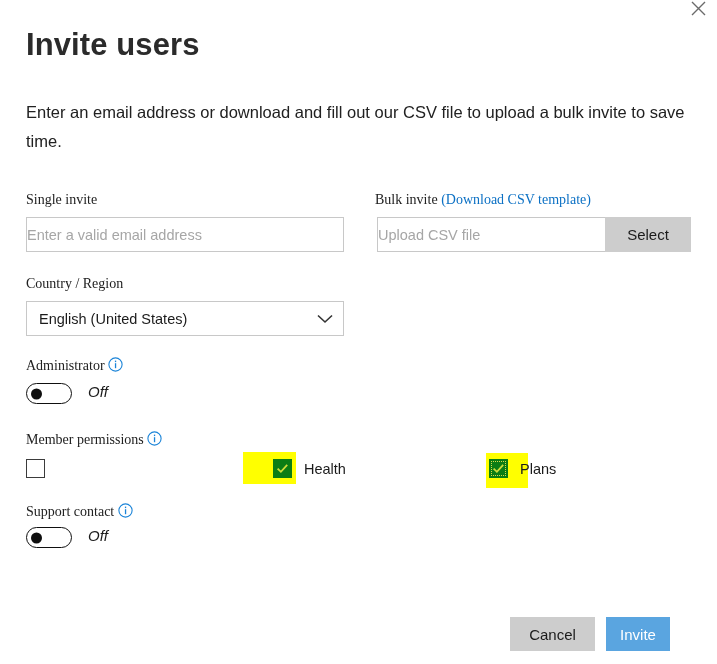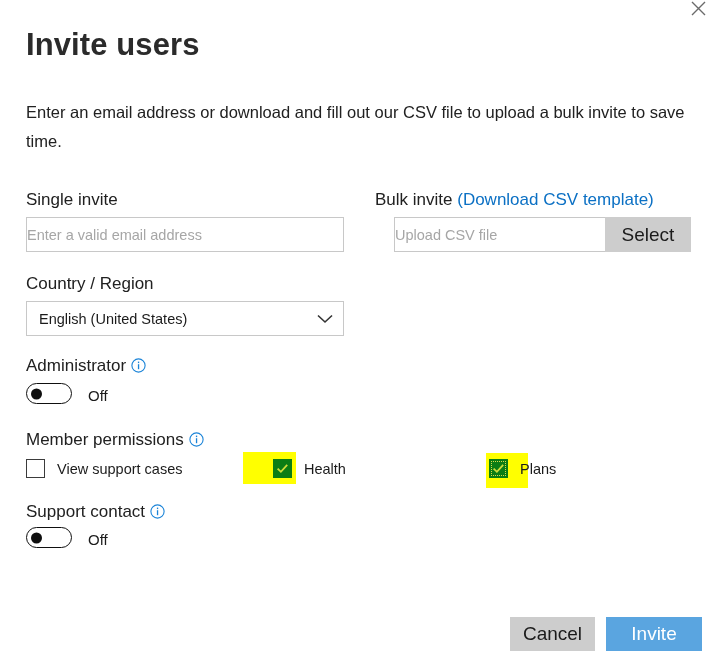--- a/index.html
+++ b/index.html
@@ -49,23 +49,24 @@
     top: 98px;
     width: 660px;
     font-size: 16.5px;
     font-weight: 400;
     line-height: 29px;
     color: #212121;
   }
 
   
   .field-label {
-    font-size: 17px;
+    font-size: 14px;
     line-height: 18px;
     color: #212121;
+    font-family: Liberation Serif, serif;
   }
   .link {
     color: #0b70c4;
     text-decoration: none;
     cursor: pointer;
   }
 
   
   .text-input {
     box-sizing: border-box;
@@ -92,42 +93,43 @@
     color: #1b1b1b;
     cursor: pointer;
   }
   .chevron { color: #333; display: block; }
 
   
   .btn {
     box-sizing: border-box;
     border: none;
     font-family: "Liberation Sans", sans-serif;
-    font-size: 19px;
+    font-size: 15px;
     display: flex;
     align-items: center;
     justify-content: center;
     cursor: pointer;
     padding: 0;
   }
   .btn-grey { background: #cdcdcd; color: #1b1b1b; }
   .btn-primary { color: #ffffff; }
 
   
   .info-icon {
     display: inline-block;
     vertical-align: -2px;
     cursor: pointer;
   }
 
   
   .toggle-row {
     position: absolute;
     display: flex;
-    align-items: flex-end;
+    align-items: flex-start;
+    font-style: italic;
   }
   .toggle {
     width: 46px;
     height: 21px;
     border: 1.6px solid #0f0f0f;
     border-radius: 11px;
     background: #ffffff;
     position: relative;
     cursor: pointer;
     box-sizing: border-box;
@@ -199,21 +201,21 @@
 <div class="dialog-title">Invite users</div>
 <div class="dialog-desc">Enter an email address or download and fill out our CSV file to upload a bulk invite to save time.</div>
 
 <div class="field-label" style="position:absolute;left:26px;top:191px;">Single invite</div>
 <input class="text-input" type="text" style="position: absolute; left: 26px; top: 217px; width: 318px; height: 35px;" placeholder="Enter a valid email address">
 
 <div class="field-label" style="position:absolute;left:375px;top:191px;white-space:nowrap;">
   <span>Bulk invite</span>
   <span class="link" style="color: rgb(11, 112, 196);">(Download CSV template)</span>
 </div>
-<input class="text-input" type="text" style="position: absolute; left: 394px; top: 217px; width: 254px; height: 35px;" placeholder="Upload CSV file">
+<input class="text-input" type="text" style="position: absolute; left: 377px; top: 217px; width: 254px; height: 35px;" placeholder="Upload CSV file">
 <div class="btn btn-grey" style="position:absolute;left:605px;top:217px;width:86px;height:35px;">Select</div>
 
 <div class="field-label" style="position:absolute;left:26px;top:275px;">Country / Region</div>
 <div class="combo" style="position:absolute;left:26px;top:301px;width:318px;height:35px;">
   <span>English (United States)</span>
   <svg class="chevron" width="16" height="10" viewBox="0 0 16 10">
     <path d="M1,1.5 L8,8 L15,1.5" stroke="#333333" stroke-width="1.6" fill="none"></path>
   </svg>
 </div>
 
@@ -243,21 +245,20 @@
       <rect x="6.9" y="3.6" width="1.3" height="1.5" fill="#1b84d8"></rect>
     </svg>
   </span>
 </div>
 
 <div class="highlight" style="left: 243px; top: 452px; width: 53px; height: 32px; background: rgb(255, 255, 0);"></div>
 <div class="highlight" style="left: 486px; top: 453px; width: 42px; height: 35px; background: rgb(255, 255, 0);"></div>
 
 <div class="cb-row" style="left:26px;top:459px;">
   <span class="cb-box"></span>
-  <span class="cb-label">View support cases</span>
 </div>
 
 <div class="cb-row" style="left:254px;top:459px;padding-left:19px;">
   <span class="cb-box checked" style="background: rgb(11, 125, 20);">
     <svg width="15" height="15" viewBox="0 0 15 15">
       <path d="M2.6,7.6 L5.9,10.8 L12.2,3.9" stroke="#ccdd3a" stroke-width="1.8" fill="none"></path>
     </svg>
   </span>
   <span class="cb-label">Health</span>
 </div>
@@ -282,13 +283,13 @@
   </span>
 </div>
 <div class="toggle-row" style="left:26px;top:527px;">
   <div class="toggle">
     <span class="knob"></span>
   </div>
   <span class="toggle-state">Off</span>
 </div>
 
 <div class="btn btn-grey" style="position:absolute;left:510px;top:617px;width:85px;height:34px;">Cancel</div>
-<div class="btn btn-primary" id="invite-btn" style="position: absolute; left: 606px; top: 617px; width: 96px; height: 34px; background: rgb(90, 165, 224);">Invite</div>
+<div class="btn btn-primary" id="invite-btn" style="position: absolute; left: 606px; top: 617px; width: 64px; height: 34px; background: rgb(90, 165, 224);">Invite</div>
 
 </body></html>

